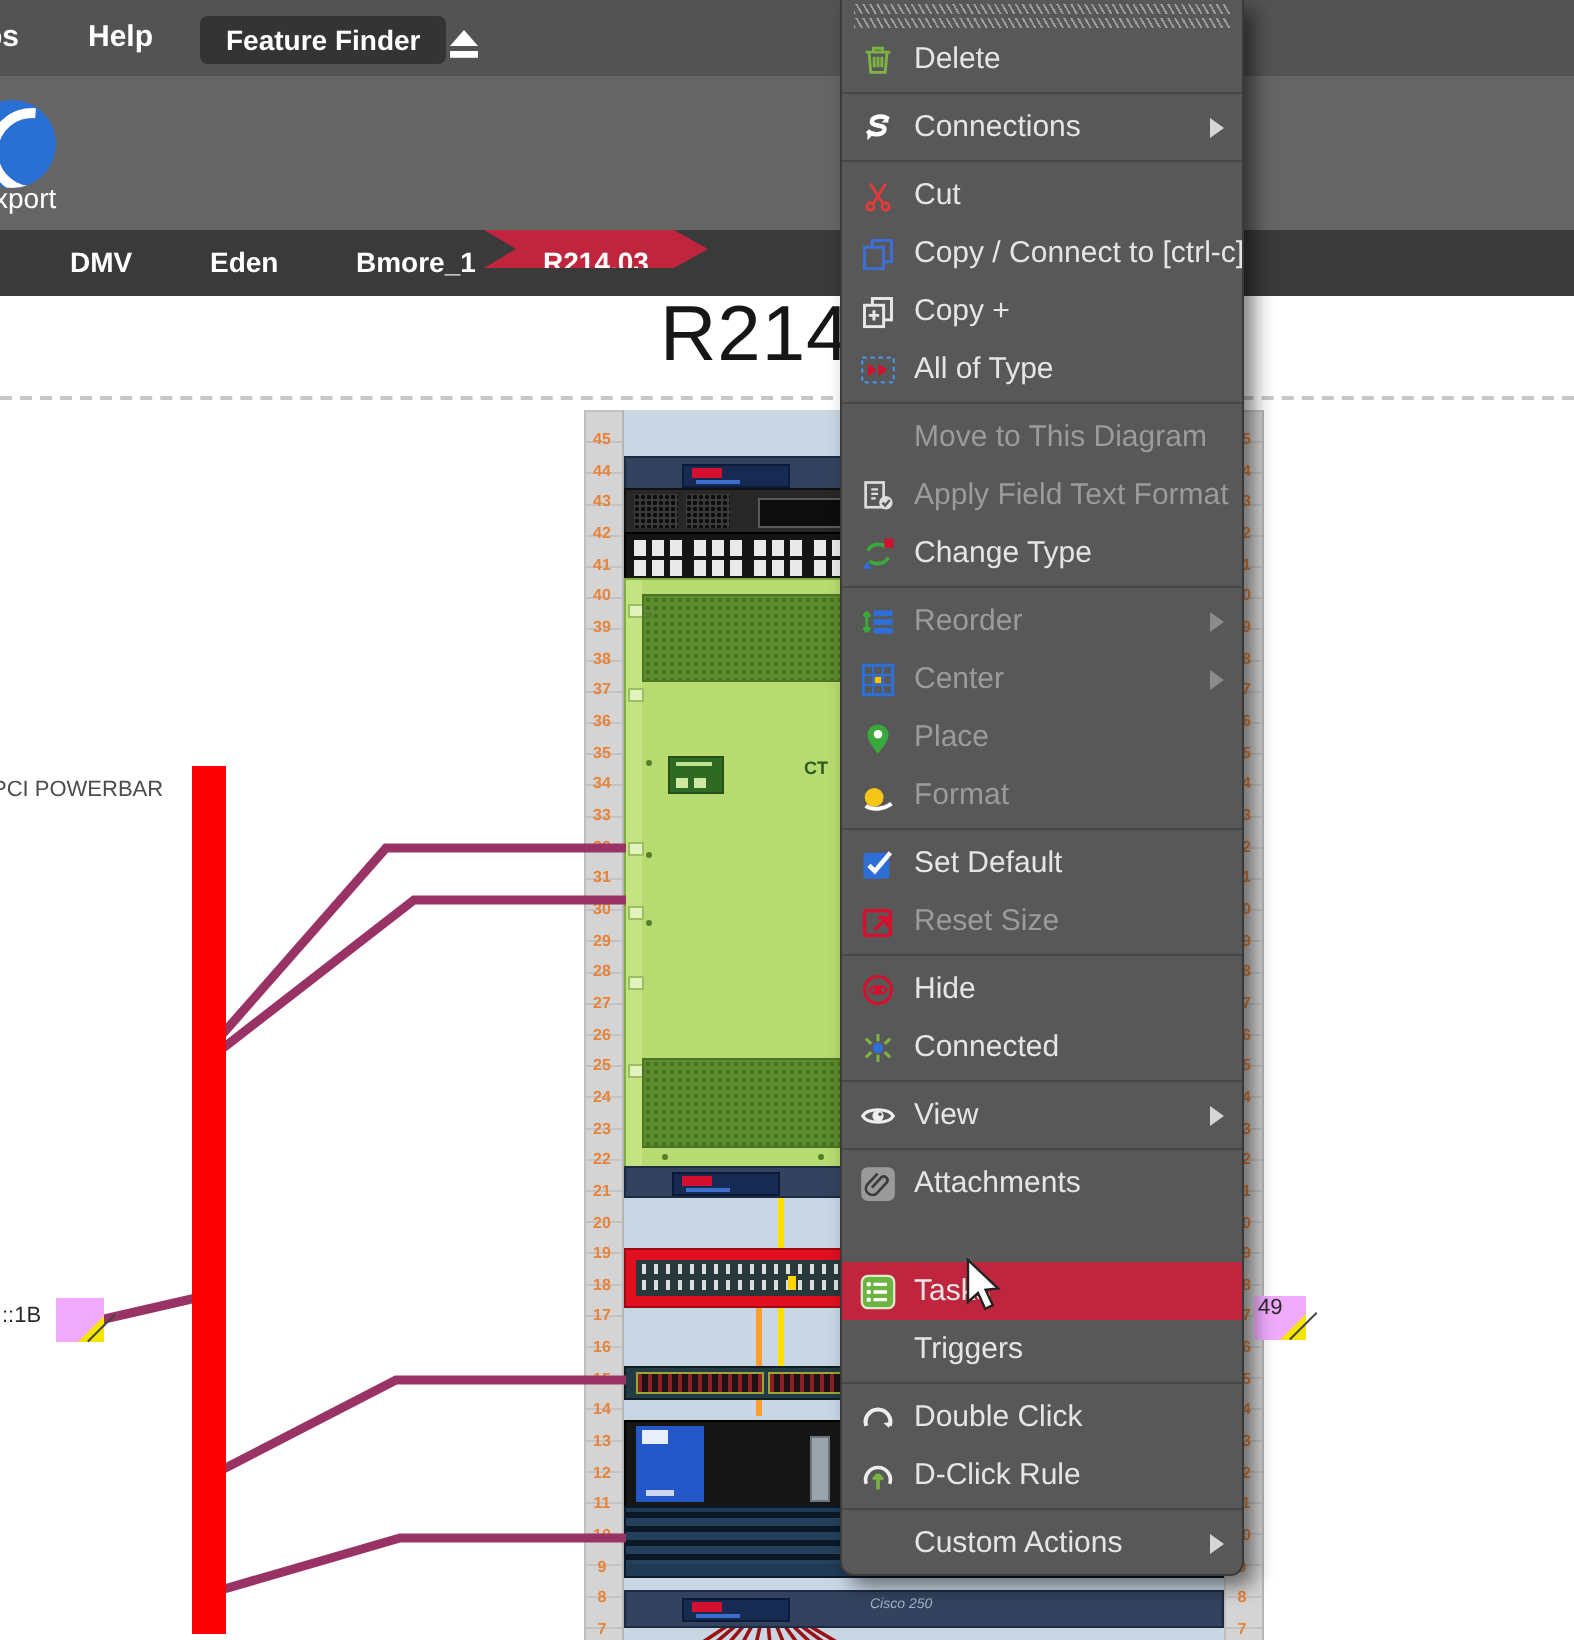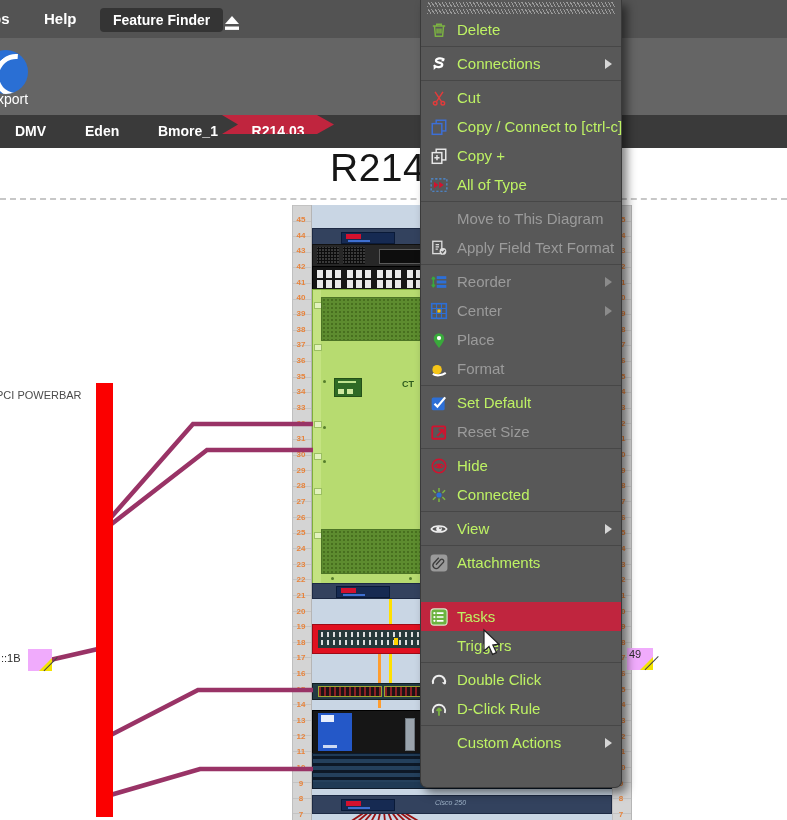--- a/index.html
+++ b/index.html
@@ -17,21 +17,21 @@
   #toolbar{position:absolute;left:0;top:38px;width:787px;height:77px;background:#656565;}
   #tool-logo{position:absolute;left:-16px;top:12px;width:44px;height:44px;border-radius:50%;
     background:#2a6fd4;overflow:hidden;}
   #tool-logo:before{content:"";position:absolute;left:10px;top:4px;width:34px;height:34px;
     border:5px solid #fff;border-radius:50%;border-color:#fff transparent transparent #fff;
     transform:rotate(-40deg);}
   #export-label{position:absolute;left:-3px;top:53px;color:#fff;font-size:14px;}
   
   #tabbar{position:absolute;left:0;top:115px;width:787px;height:33px;background:#3a3a3a;}
   .tab{position:absolute;top:0;height:19px;line-height:33px;color:#fff;font-size:14px;
-    font-weight:bold;cursor:pointer;}
+    font-weight:bold;cursor:pointer;margin-left:20px;}
   #tab-dmv{left:15px;}#tab-eden{left:85px;}#tab-bmore{left:158px;}
   #tab-active{left:222px;width:112px;text-align:center;background:#c0253e;
     clip-path:polygon(0 0,calc(100% - 17px) 0,100% 50%,calc(100% - 17px) 100%,0 100%,16px 50%);}
   
   #page-title{position:absolute;left:330px;top:146px;font-size:39px;color:#161616;
     letter-spacing:.5px;z-index:3;}
   #page-dash{position:absolute;left:0;top:198px;width:787px;border-top:2px dashed #c7c7c7;z-index:1;}
   #powerbar-label{position:absolute;left:-4px;top:389px;font-size:11px;color:#4c4c4c;z-index:2;}
   #powerbar{position:absolute;left:96px;top:383px;width:17px;height:434px;background:#fb0000;z-index:6;}
   .node-chip{position:absolute;width:24px;height:22px;background:#f0abfc;z-index:6;font-size:11px;
@@ -117,21 +117,21 @@
   #yline{position:absolute;left:389px;top:595px;width:3px;height:88px;background:#ffe000;z-index:1;}
   #oline{position:absolute;left:378px;top:650px;width:3px;height:58px;background:#ff9d2e;z-index:1;}
   
   #ctx-menu{position:absolute;left:420px;top:0;width:202px;height:788px;background:#585858;
     border:1px solid #3a3a3a;border-top:none;box-sizing:border-box;
     border-radius:0 0 7px 7px;box-shadow:5px 5px 10px rgba(0,0,0,.5);z-index:10;}
   .hatch{height:5px;margin:2px 6px 1px 6px;
     background-image:repeating-linear-gradient(60deg,#9a9a9a 0 1px,transparent 1px 3px);}
   .mi{position:relative;height:29px;display:flex;align-items:center;cursor:pointer;}
   .mi .ic{width:18px;height:18px;margin-left:9px;flex:0 0 18px;}
-  .mi .lbl{margin-left:9px;font-size:15px;color:#bef264;white-space:nowrap;}
+  .mi .lbl{margin-left:9px;font-size:15px;color:#e5e5e5;white-space:nowrap;}
   .mi.disabled .lbl{color:#9b9b9b;}
   .mi .sub{position:absolute;right:9px;top:50%;margin-top:-5px;width:0;height:0;
     border-left:7px solid #d6d6d6;border-top:5px solid transparent;border-bottom:5px solid transparent;}
   .mi.disabled .sub{border-left-color:#8b8b8b;}
   .mi.highlighted{background:#c0253e;margin-top:25px;}
   .msep{height:0;border-top:1px solid #474747;margin:2px 0;}
   
   #cursor-svg{z-index:12;}
 </style>
 </head>
@@ -444,20 +444,29 @@
         </div>
         <div class="mi disabled">
           <span class="ic"><svg width="18" height="18" viewBox="0 0 16 16">
               <rect x="2.5" y="2" width="8" height="11" fill="none" stroke="#ddd" stroke-width="1.2"></rect>
               <path d="M5 5h3M5 7h3M5 9h2" stroke="#ddd" stroke-width="1"></path>
               <circle cx="11.5" cy="11" r="3" fill="#ddd"></circle>
               <path d="M10 11l1.2 1.2 2-2.4" stroke="#585858" stroke-width="1.1" fill="none"></path>
             </svg></span>
           <span class="lbl">Apply Field Text Format</span>
         </div>
+        <div class="mi">
+          <span class="ic"><svg width="18" height="18" viewBox="0 0 16 16">
+              <path d="M3.5 6.5a5 4 0 0 1 8.3-1.6" stroke="#39a93b" stroke-width="1.6" fill="none"></path>
+              <path d="M12.5 9.5a5 4 0 0 1-8.3 1.6" stroke="#39a93b" stroke-width="1.6" fill="none"></path>
+              <rect x="10.8" y="1.2" width="4" height="4" fill="#d3112e"></rect>
+              <path d="M1.2 14.6l2-3.4 2 3.4z" fill="#2d6fd6"></path>
+            </svg></span>
+          <span class="lbl">Change Type</span>
+        </div>
         <div class="msep"></div>
         <div class="mi disabled">
           <span class="ic"><svg width="18" height="18" viewBox="0 0 16 16">
               <path d="M3 3.5v9M3 3.5L1.6 5.6M3 3.5l1.4 2.1M3 12.5l-1.4-2.1M3 12.5l1.4-2.1" stroke="#39a93b" stroke-width="1.3" fill="none"></path>
               <rect x="6" y="2.8" width="8.5" height="2.6" fill="#2d6fd6"></rect>
               <rect x="6" y="6.7" width="8.5" height="2.6" fill="#2d6fd6"></rect>
               <rect x="6" y="10.6" width="8.5" height="2.6" fill="#2d6fd6"></rect>
             </svg></span>
           <span class="lbl">Reorder</span>
           <span class="sub"></span>

